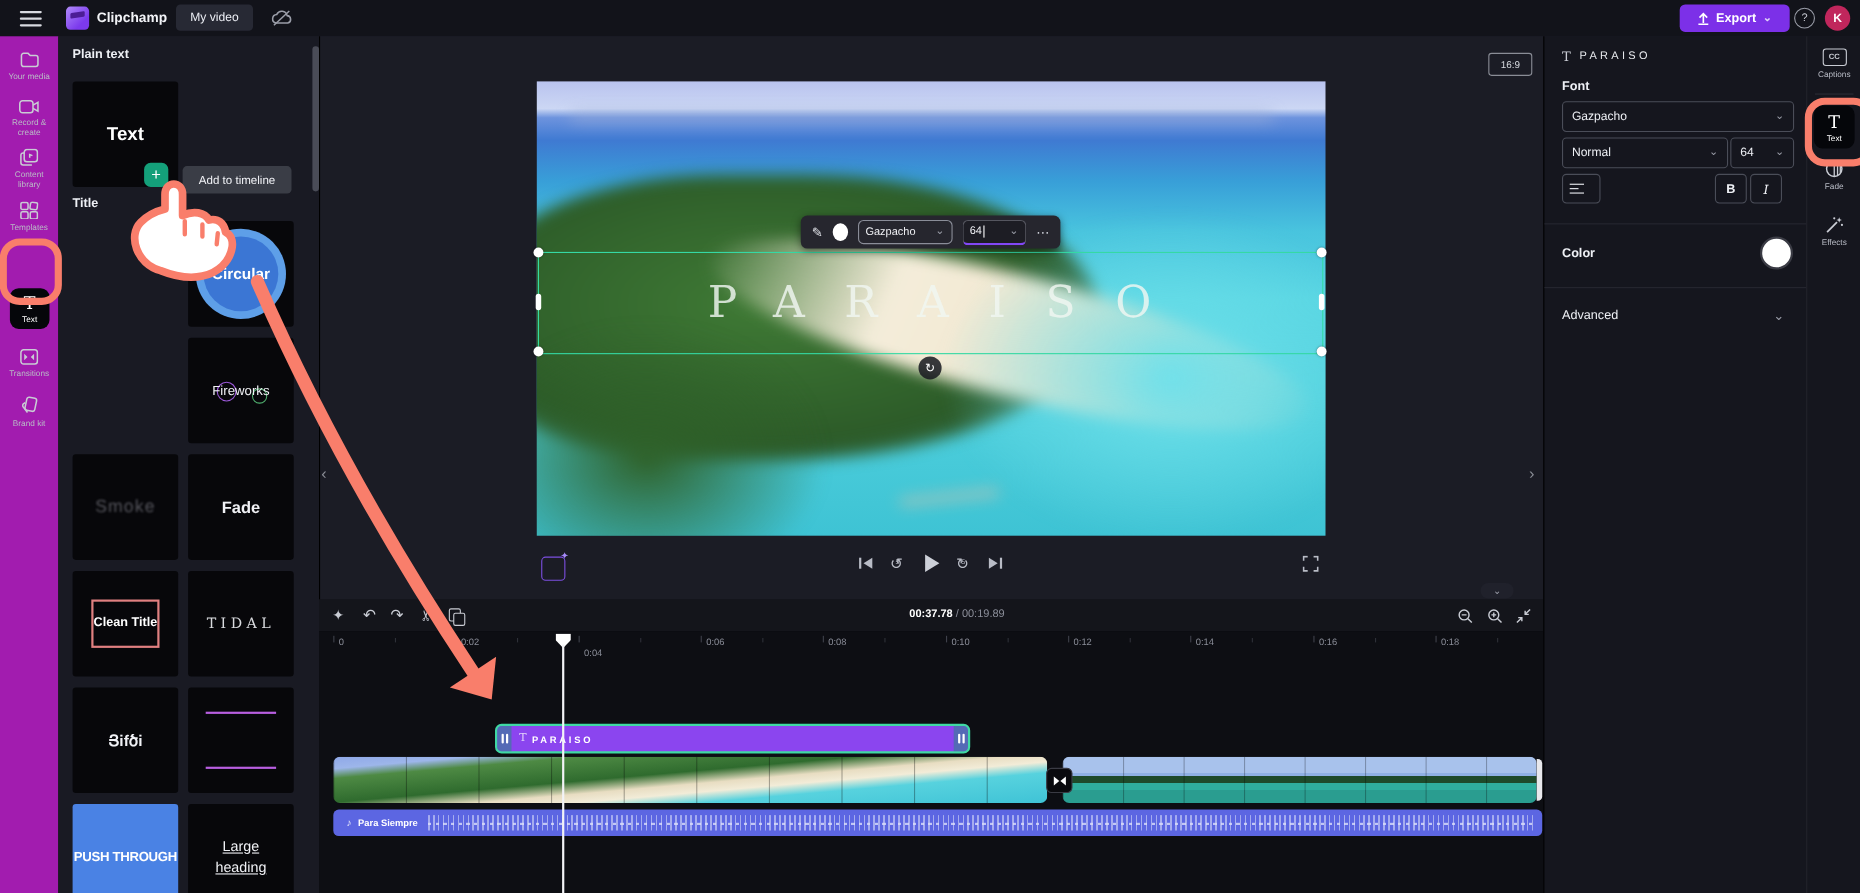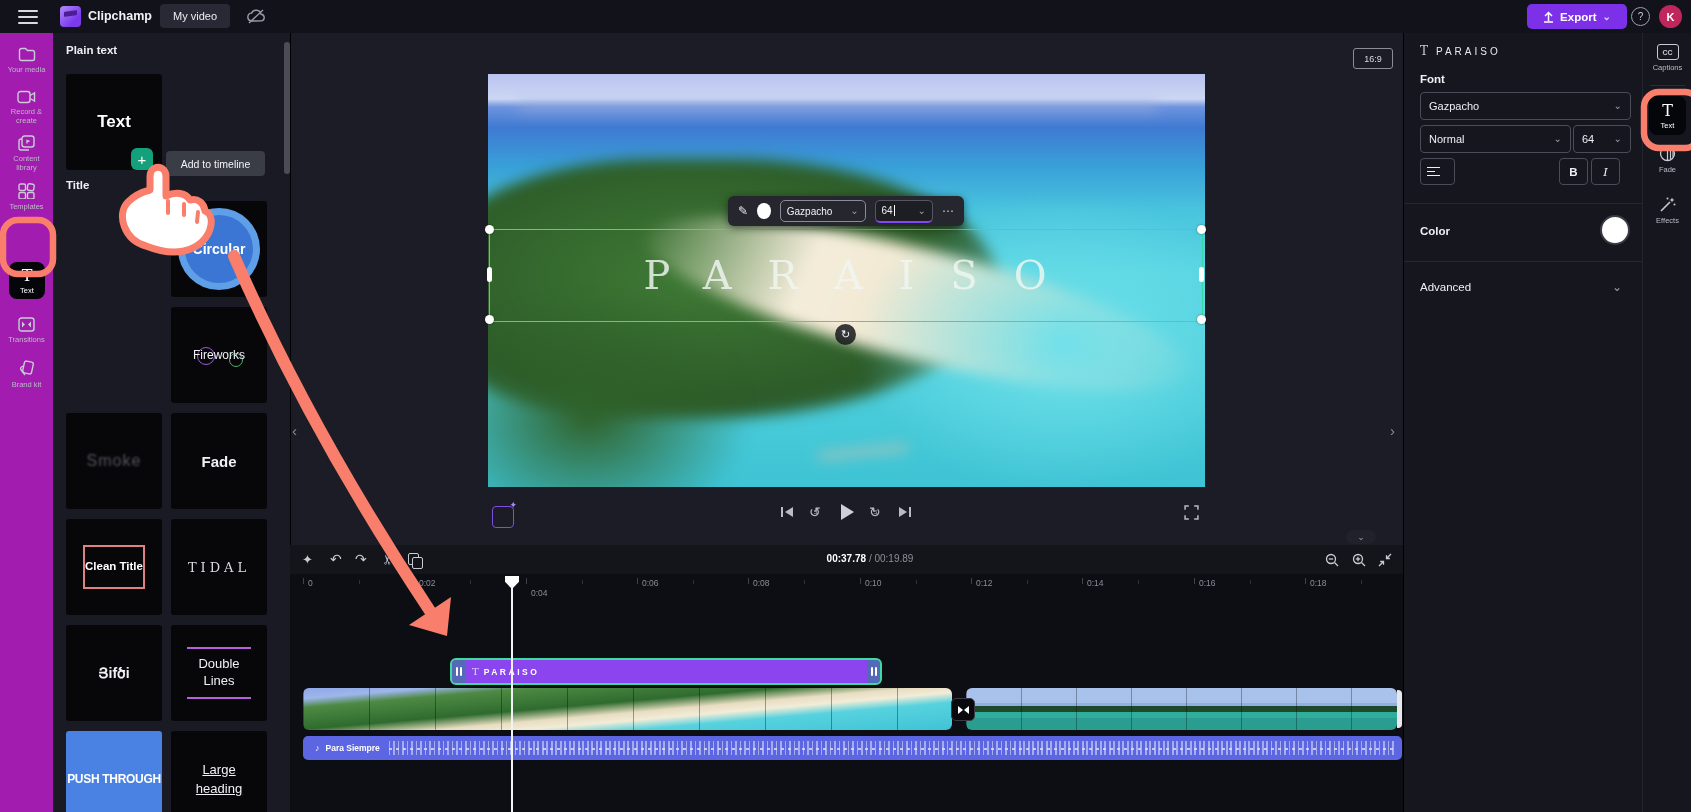--- a/index.html
+++ b/index.html
@@ -193,21 +193,20 @@
     </div>
     <div class="tile abs flexc" style="left:13px;top:486px;">
       <span class="flexc" style="border:2px solid #e08080;width:58px;height:40px;font-size:11.5px;font-weight:bold;color:#fff;text-align:center;line-height:1.2;">Clean Title</span>
     </div>
 
     <div class="tile abs flexc" style="left:13px;top:592px;">
       <span style="font-size:14px;font-weight:bold;color:#f0f1f5;">Յifծi</span>
     </div>
     <div class="tile abs" style="left:118px;top:592px;">
       <div class="abs" style="left:16px;top:22px;width:64px;height:2px;background:#b85fe0;"></div>
-      <span class="abs flexc" style="inset:0;font-size:13px;color:#f0f1f5;text-align:center;width:70px;margin:0 auto;line-height:1.3;">Double Lines</span>
       <div class="abs" style="left:16px;top:72px;width:64px;height:2px;background:#b85fe0;"></div>
     </div>
 
     <div class="tile abs flexc" style="left:13px;top:698px;background:#4a82e4;">
       <span style="font-size:12px;font-weight:900;color:#fff;letter-spacing:-.3px;">PUSH THROUGH</span>
     </div>
     <div class="tile abs flexc" style="left:118px;top:698px;">
       <span style="font-size:13px;color:#f0f1f5;width:60px;text-align:center;line-height:1.5;text-decoration:underline;">Large heading</span>
     </div>
 

